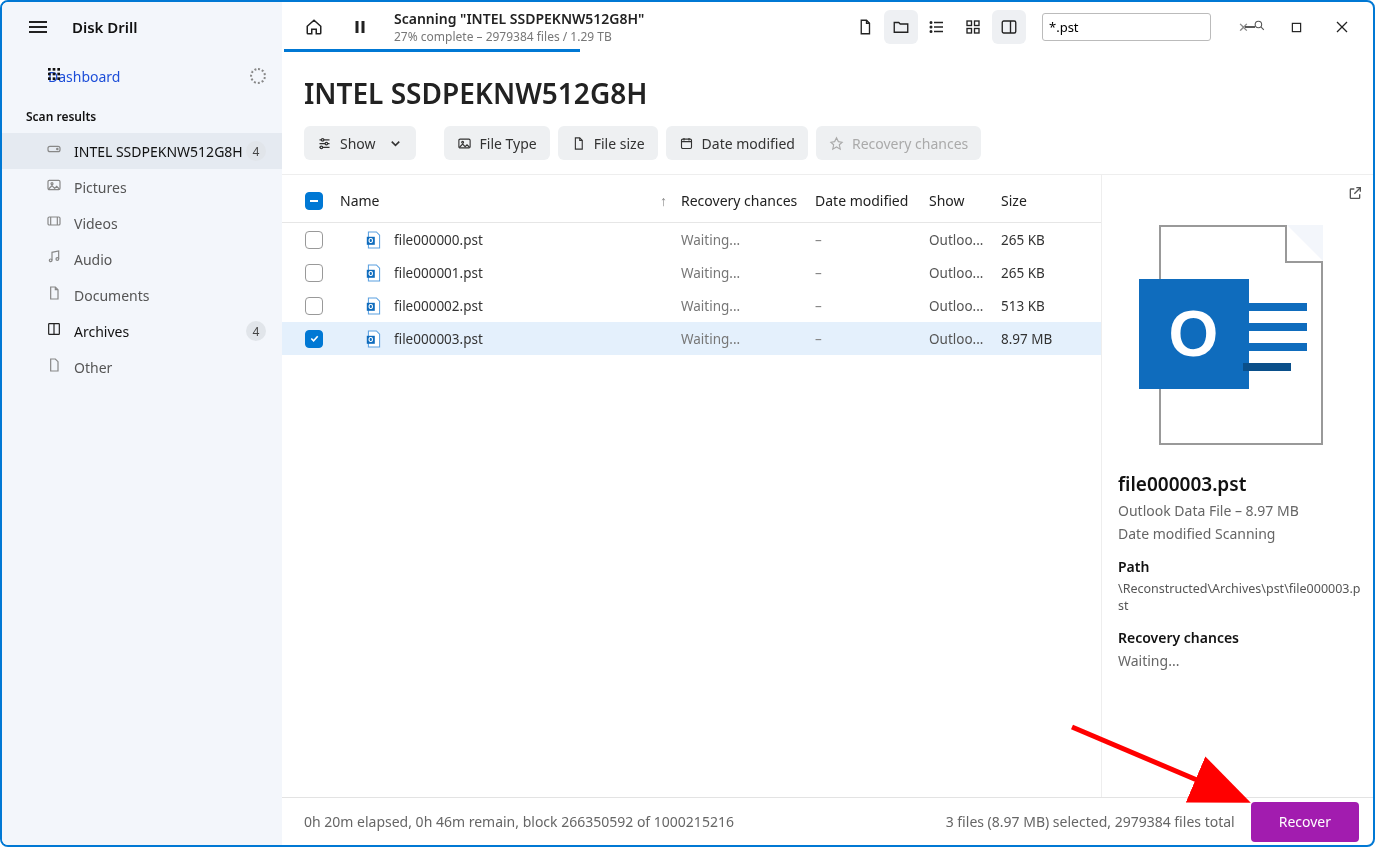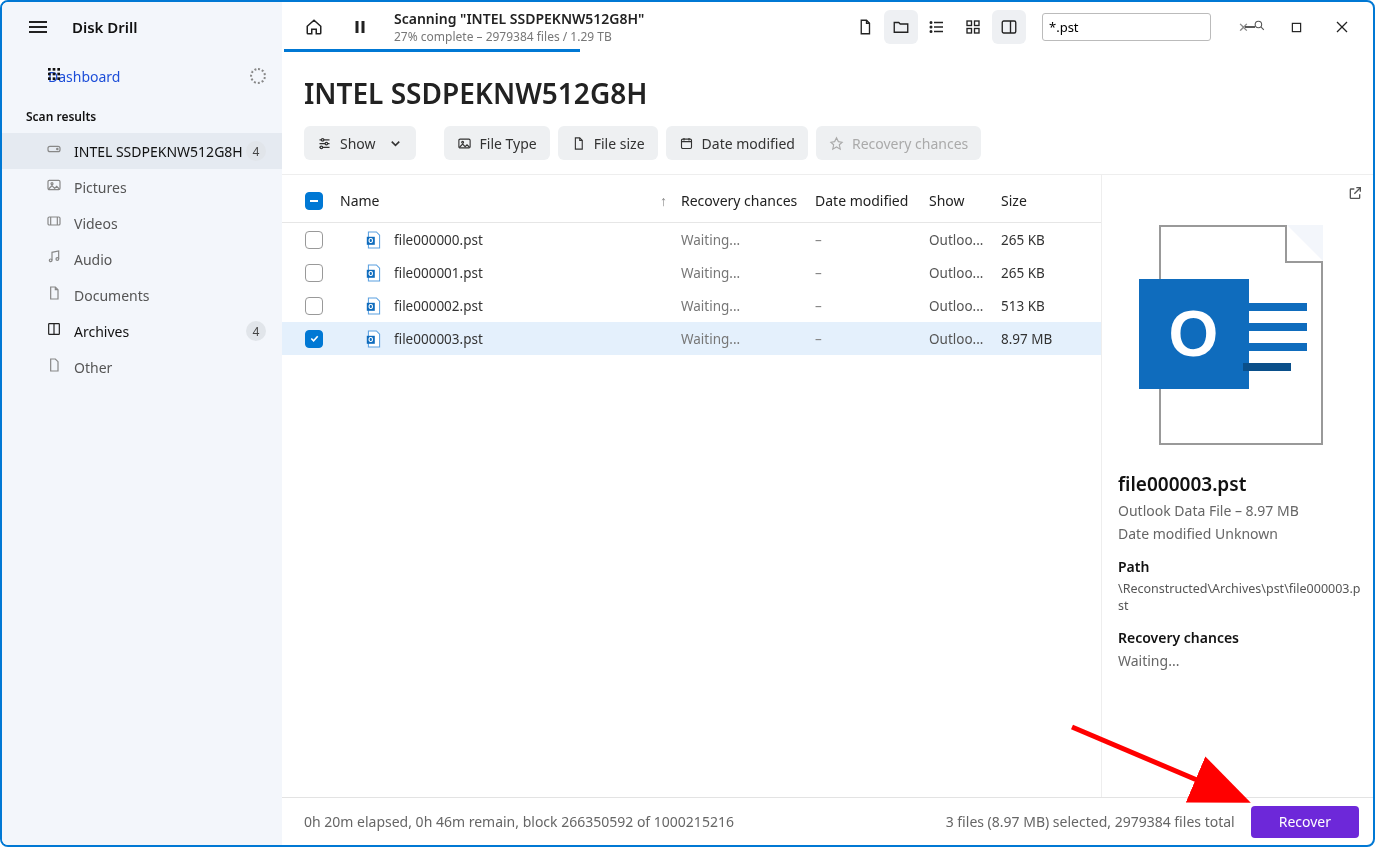--- a/index.html
+++ b/index.html
@@ -91,21 +91,21 @@
 .lines div { width:64px; height:8px; background:#0f6cbd;}
 .lines div:last-child { width:48px; background:#0a4f8a;}
 .d-name { font-size: 19px; font-weight: 600; color:#111; margin-bottom: 4px;}
 .d-row { color: #666; font-size: 14px; margin-bottom: 4px;}
 .d-label { font-weight:600; color:#111; margin-top: 14px; margin-bottom:4px; }
 .d-path { font-size: 12.5px; color:#555; word-break: break-all;}
 
 
 .statusbar { height: 48px; border-top: 1px solid #e3e3e3; display: flex; align-items: center; padding: 0 14px 0 22px; font-size: 14px; color: #666; gap: 16px;}
 .statusbar .sp { flex: 1; }
-.recover-btn { background: #6d28d9; color: #fff; border: none; height: 32px; padding: 0 28px; border-radius: 4px; font-size: 14px; cursor: pointer;}
+.recover-btn { background: #a21caf; color: #fff; border: none; height: 40px; padding: 0 28px; border-radius: 4px; font-size: 14px; cursor: pointer;}
 
 
 .arrow-annot { position: absolute; left: 1070px; top: 725px; pointer-events: none; }
 .arrow-annot svg { overflow: visible; }
 
 
 .hamb { width:18px; display:flex; flex-direction:column; gap:3px;}
 .hamb span{ height:2px; background:#222; width:100%;}
 .brand { font-size: 15px; font-weight:600; color:#111;}
 </style>
@@ -448,21 +448,21 @@
             <div class="lines">
                 <div></div>
                 <div></div>
                 <div></div>
                 <div></div>
               </div>
           </div>
         </div>
         <div class="d-name">file000003.pst</div>
         <div class="d-row">Outlook Data File – 8.97 MB</div>
-        <div class="d-row">Date modified Unknown</div>
+        <div class="d-row">Date modified Scanning</div>
         <div class="d-label">Path</div>
         <div class="d-path">\Reconstructed\Archives\pst\file000003.pst</div>
         <div class="d-label">Recovery chances</div>
         <div class="d-row">Waiting...</div>
       </div>
     </div>
 
     <div class="statusbar">
       <span>0h 20m elapsed, 0h 46m remain, block 266350592 of 1000215216</span>
       <span class="sp"></span>

